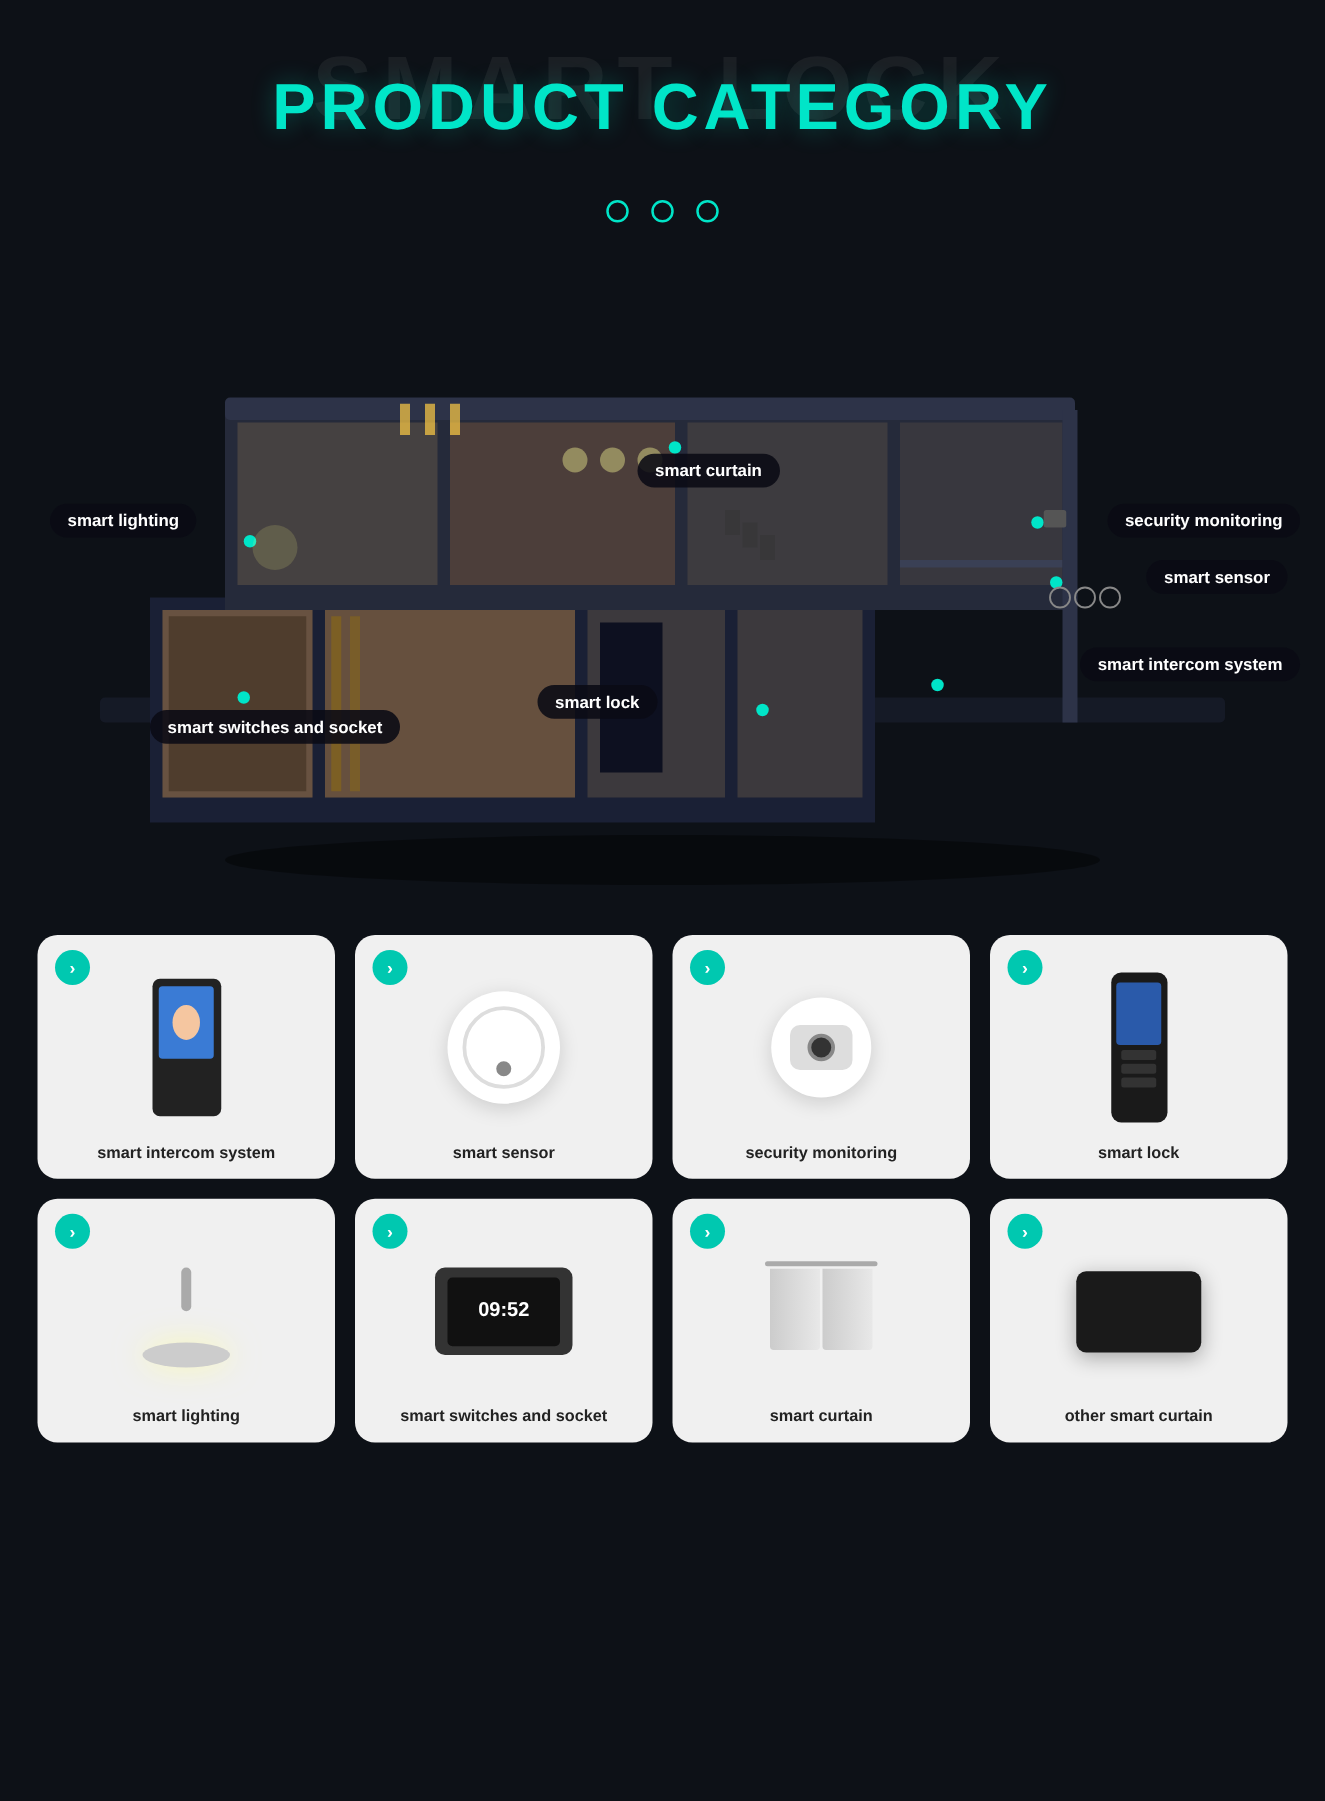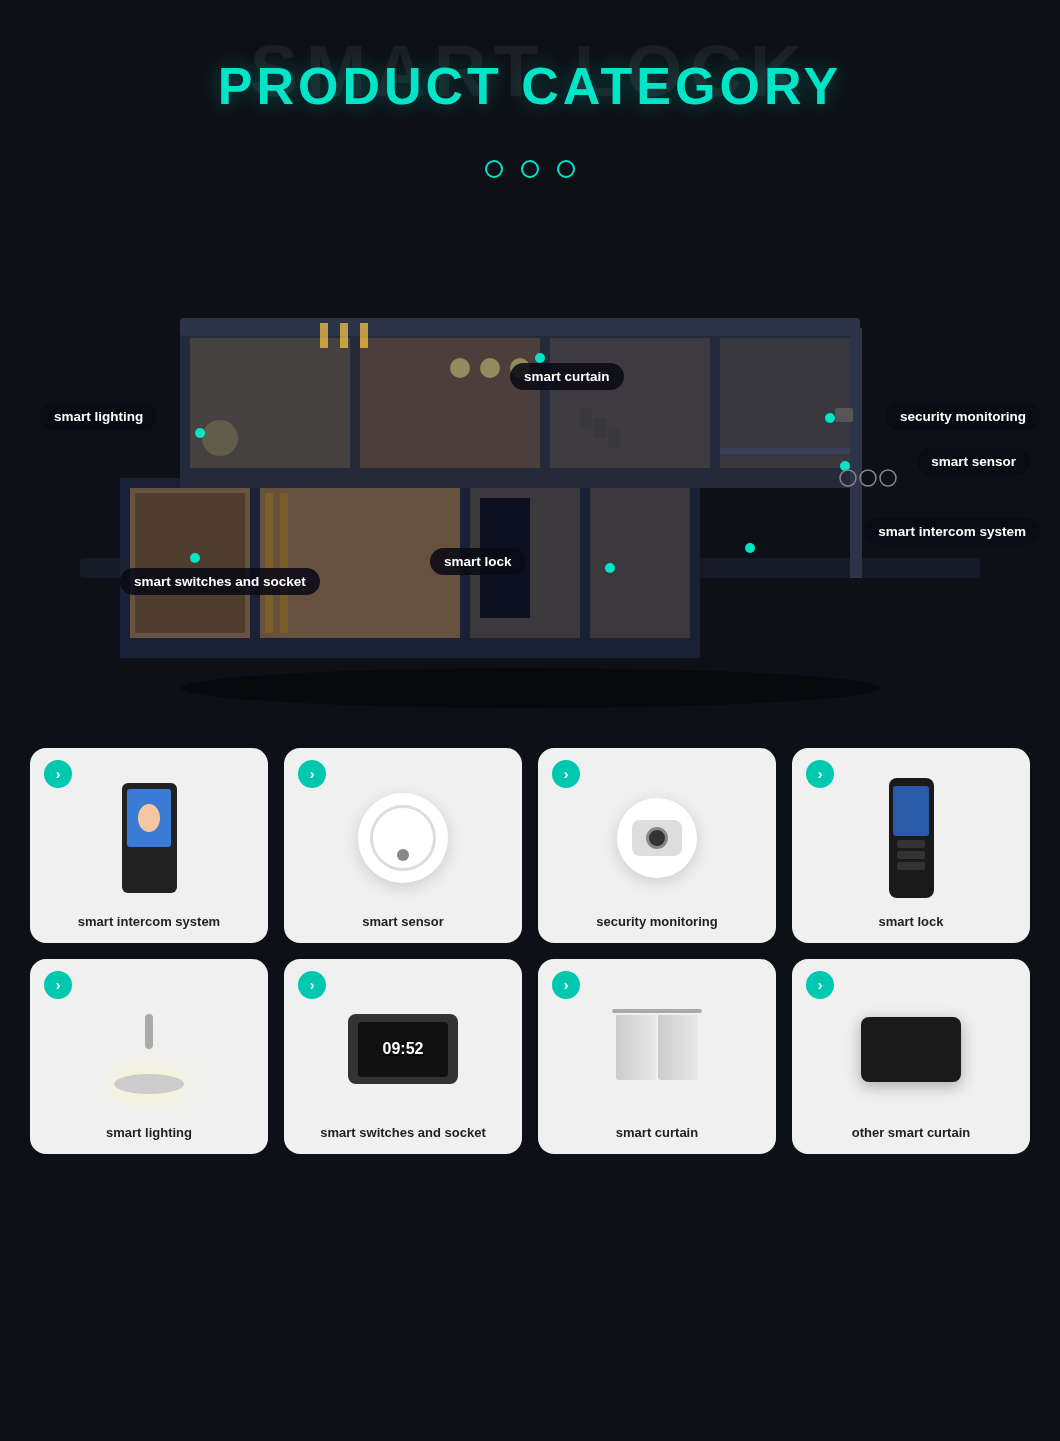--- a/index.html
+++ b/index.html
@@ -289,21 +289,20 @@
       position: relative;
     }
     .switch-screen {
       width: 90px;
       height: 55px;
       background: #111;
       border-radius: 4px;
       display: flex;
       align-items: center;
       justify-content: center;
-      text-decoration: underline;
     }
     .switch-time {
       color: #fff;
       font-size: 16px;
       font-weight: bold;
     }
 
     
     .shape-curtain {
       width: 90px;

